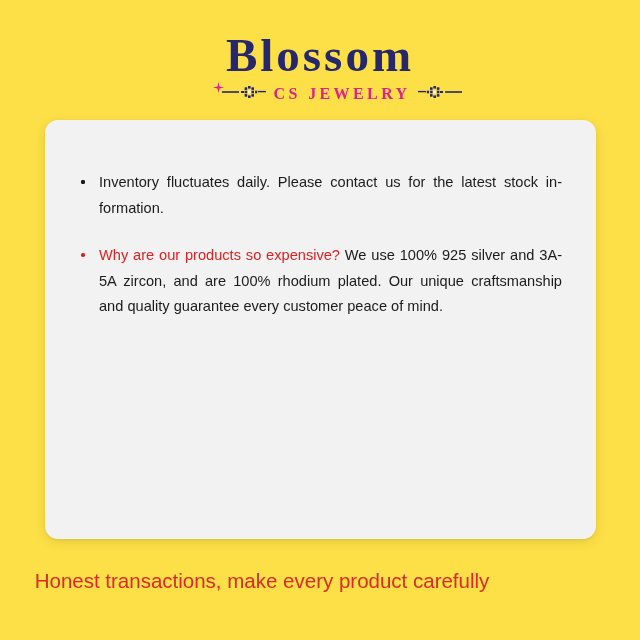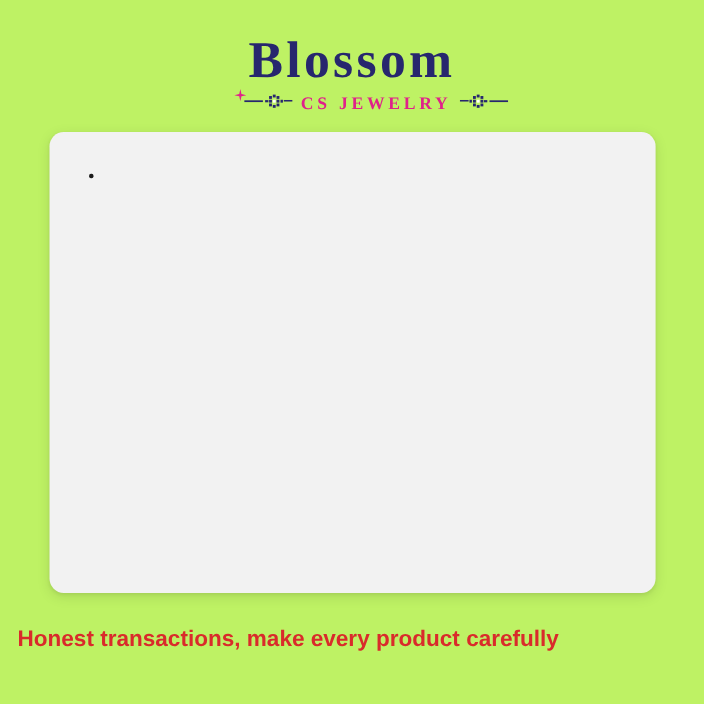--- a/index.html
+++ b/index.html
@@ -9,21 +9,21 @@
     height: 640px;
     background: #ffffff;
     font-family: "Liberation Sans", sans-serif;
     overflow: hidden;
   }
 
   .page {
     position: relative;
     width: 640px;
     height: 640px;
-    background: #bef264;
+    background: #fde047;
   }
 
   
   .brand {
     position: absolute;
     top: 30px;
     left: 0;
     width: 640px;
     text-align: center;
   }
@@ -120,21 +120,20 @@
   .footer-tagline {
     position: absolute;
     left: 0;
     top: 568px;
     width: 524px;
     text-align: center;
     color: #d92b2b;
     font-size: 20.5px;
     line-height: 26px;
     white-space: nowrap;
-    font-weight: bold;
   }
 </style>
 </head>
 <body>
 
 <div class="page">
 
   <div class="brand">
 
     <div class="brand-name">
@@ -188,20 +187,28 @@
   </div>
 
   <div class="notice-card">
     <ul class="notice-list">
 
       <li class="notice-item">
         <span class="dot"></span>
       </li>
 
 
-
+      <li class="notice-item">
+        <span class="dot"></span>
+        <span>Inventory fluctuates daily. Please contact us for the latest stock in-formation.</span>
+      </li>
+
+      <li class="notice-item accent">
+        <span class="dot"></span>
+        <span class="q-lead">Why are our products so expensive?</span><span> We use 100% 925 silver and 3A-5A zircon, and are 100% rhodium plated. Our unique craftsmanship and quality guarantee every customer peace of mind.</span>
+      </li>
 
     </ul>
   </div>
 
   <div class="footer-tagline">Honest transactions, make every product carefully</div>
 
 </div>
 
 </body></html>

